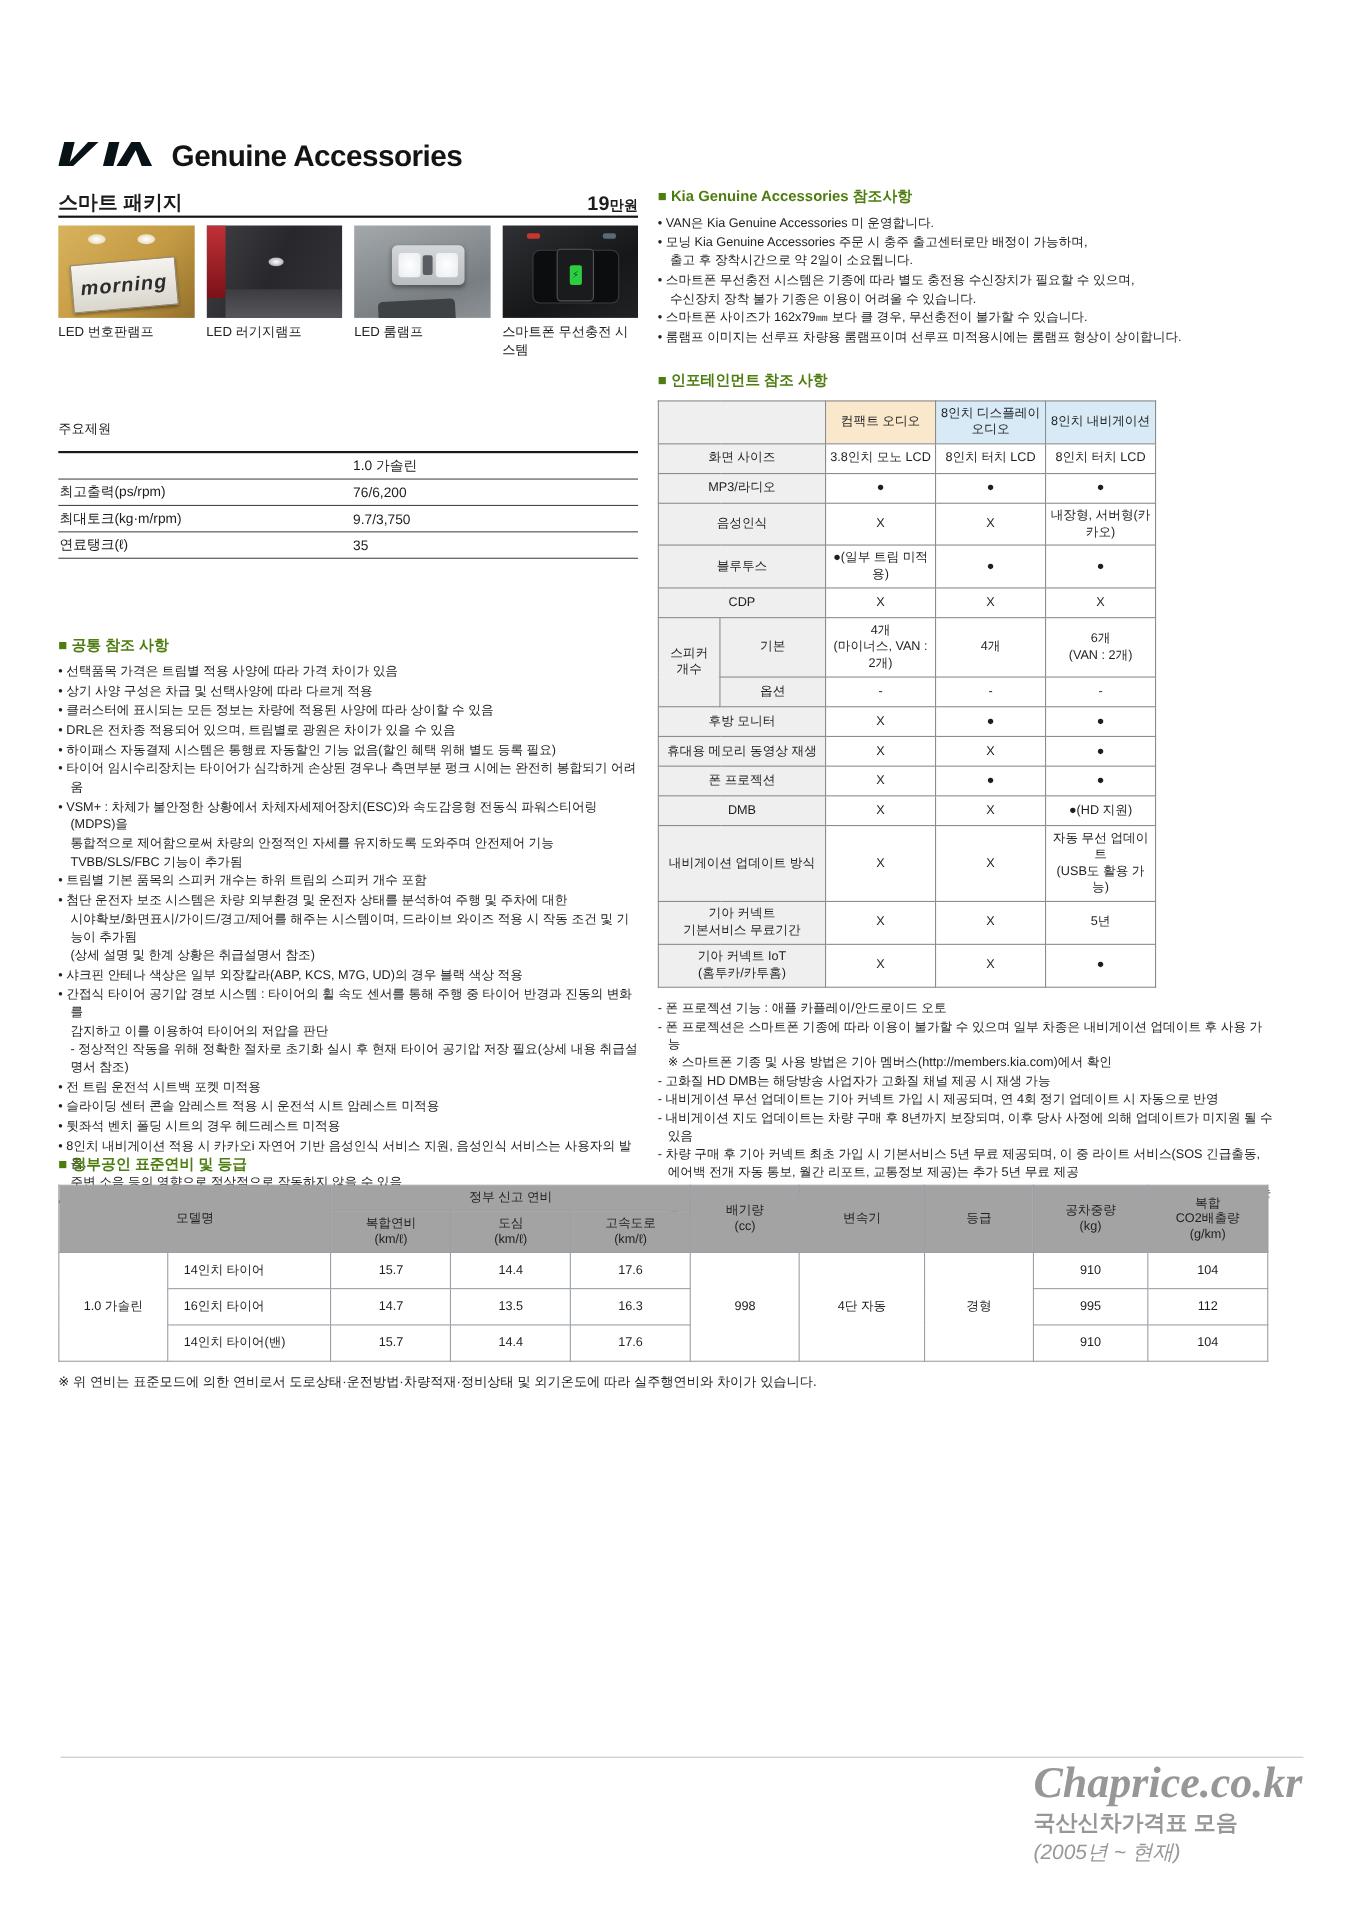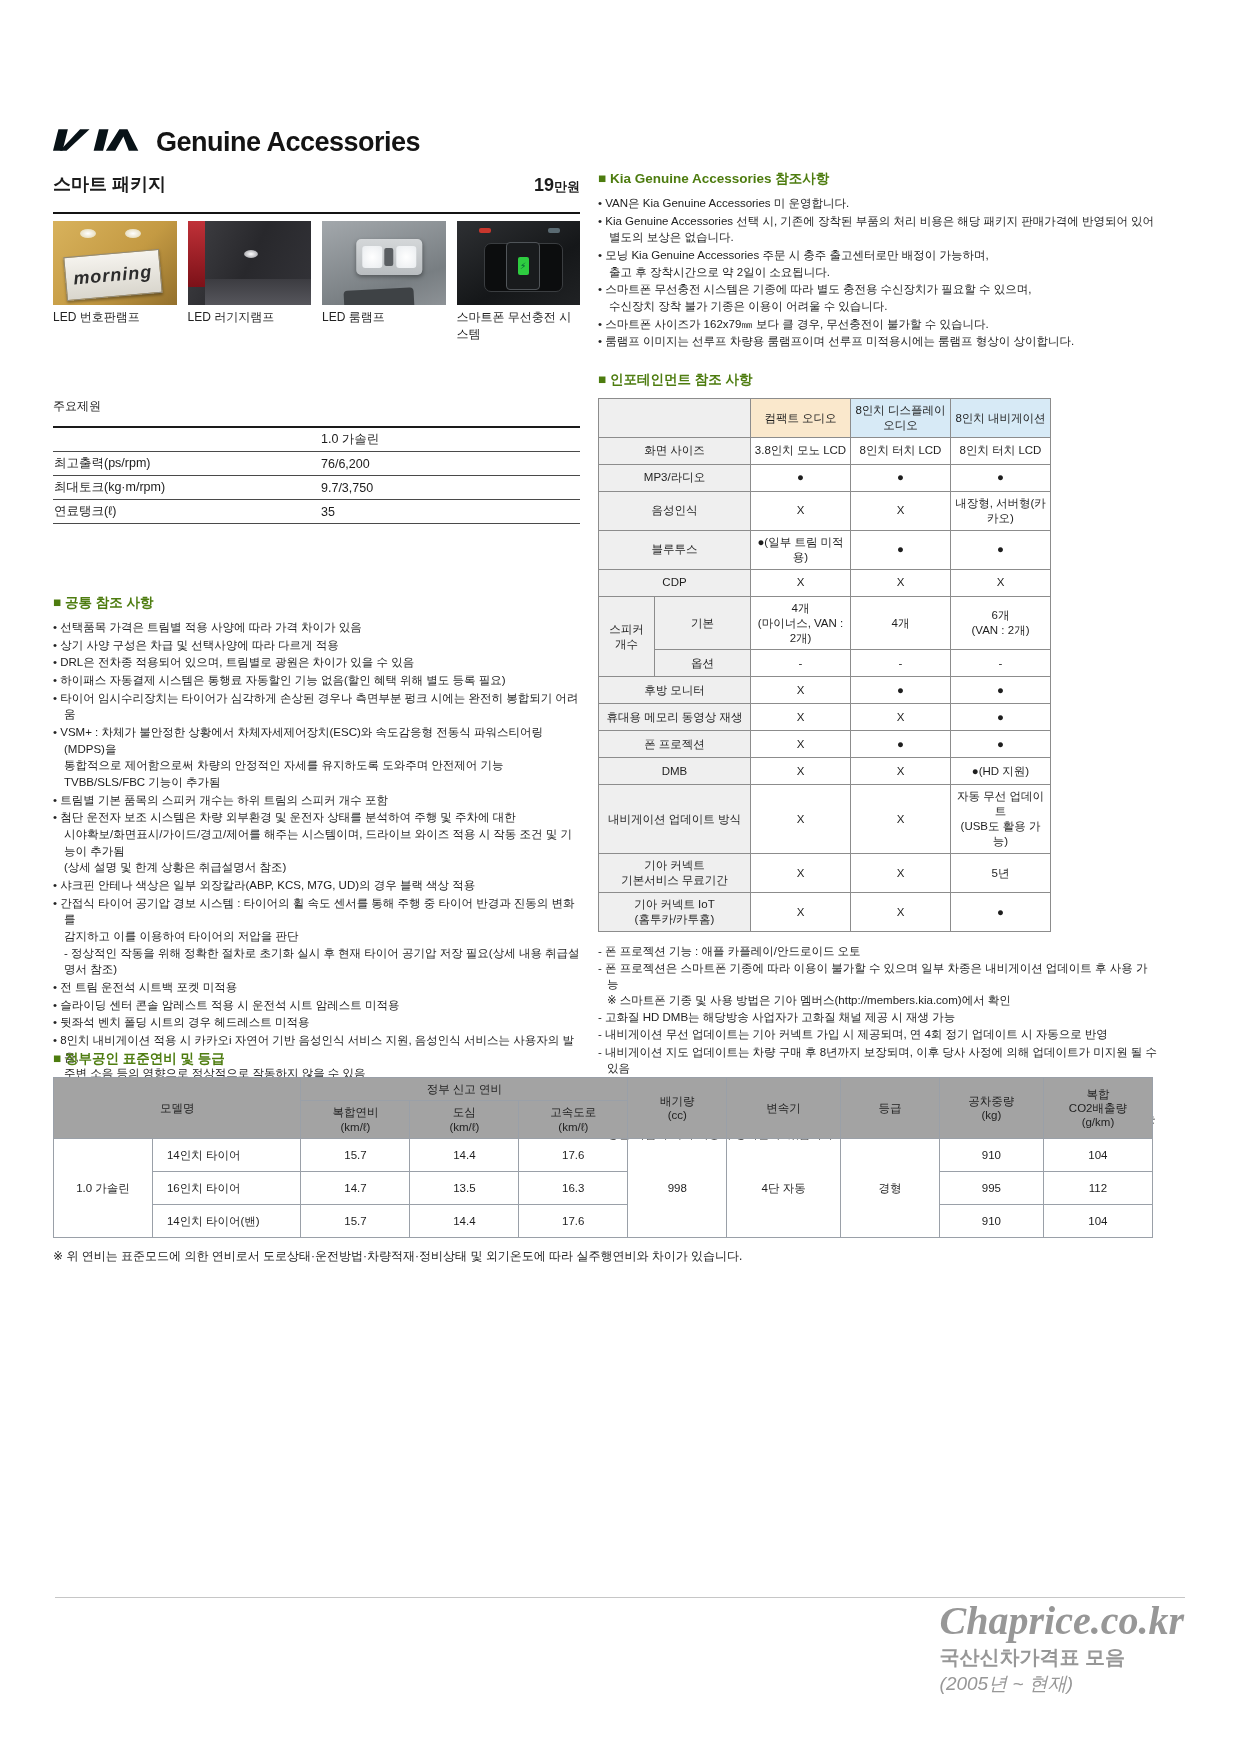--- a/index.html
+++ b/index.html
@@ -5,21 +5,21 @@
   html,body{margin:0;padding:0;background:#fff;}
   body{font-family:"Liberation Sans","DejaVu Sans",sans-serif;color:#1c1c1c;}
   .page{position:relative;width:1240px;height:1754px;background:#fff;margin:0 auto;overflow:hidden;}
 
   
   .brand-row{position:absolute;left:53px;top:126px;display:flex;align-items:center;gap:15px;}
   .brand-title{font-size:27px;font-weight:700;color:#141414;letter-spacing:-0.5px;}
 
   
   .left-col{position:absolute;left:53px;top:172px;width:527px;}
-  .pkg-head{display:flex;justify-content:space-between;align-items:flex-end;border-bottom:2px solid #141414;padding-bottom:16px;}
+  .pkg-head{display:flex;justify-content:space-between;align-items:flex-end;border-bottom:2px solid #141414;padding-bottom:0;}
   .pkg-title{font-size:18px;font-weight:700;}
   .pkg-price{font-size:13px;font-weight:700;}
   .pkg-price .num{font-size:18px;}
   .pkg-imgs{display:grid;grid-template-columns:repeat(4,1fr);gap:11px;margin-top:7px;}
   .pkg-img{height:84px;position:relative;overflow:hidden;}
   .img-plate{background:linear-gradient(135deg,#d8b25c 0%,#c49a43 55%,#93702c 100%);}
   .plate{position:absolute;left:12px;right:16px;top:32px;height:42px;background:linear-gradient(180deg,#f5f3ee,#d9d6cd);border:1px solid #8f8a7c;transform:rotate(-5deg);display:flex;align-items:center;justify-content:center;font-style:italic;font-weight:700;font-size:18px;color:#2c2c2c;letter-spacing:1px;box-shadow:0 2px 3px rgba(0,0,0,.35);}
   .lamp-dot{position:absolute;top:8px;width:16px;height:9px;border-radius:50%;background:radial-gradient(#ffffff,#e8dfc2 70%,transparent);}
   .img-luggage{background:linear-gradient(115deg,#404044 0%,#28282c 50%,#333338 100%);}
   .tail-red{position:absolute;left:0;top:0;bottom:18px;width:17px;background:linear-gradient(180deg,#c03138,#7c1118);}
@@ -161,20 +161,21 @@
           <span>35</span>
         </div>
       </div>
     </div>
 
     <div class="common-notes">
       <div class="sub-title">■ 공통 참조 사항</div>
       <div class="note-list">
         <p>• 선택품목 가격은 트림별 적용 사양에 따라 가격 차이가 있음</p>
         <p>• 상기 사양 구성은 차급 및 선택사양에 따라 다르게 적용</p>
+        <p>• 클러스터에 표시되는 모든 정보는 차량에 적용된 사양에 따라 상이할 수 있음</p>
         <p>• DRL은 전차종 적용되어 있으며, 트림별로 광원은 차이가 있을 수 있음</p>
         <p>• 하이패스 자동결제 시스템은 통행료 자동할인 기능 없음(할인 혜택 위해 별도 등록 필요)</p>
         <p>• 타이어 임시수리장치는 타이어가 심각하게 손상된 경우나 측면부분 펑크 시에는 완전히 봉합되기 어려움</p>
         <p>• VSM+ : 차체가 불안정한 상황에서 차체자세제어장치(ESC)와 속도감응형 전동식 파워스티어링(MDPS)을
 통합적으로 제어함으로써 차량의 안정적인 자세를 유지하도록 도와주며 안전제어 기능
 TVBB/SLS/FBC 기능이 추가됨</p>
         <p>• 트림별 기본 품목의 스피커 개수는 하위 트림의 스피커 개수 포함</p>
         <p>• 첨단 운전자 보조 시스템은 차량 외부환경 및 운전자 상태를 분석하여 주행 및 주차에 대한
 시야확보/화면표시/가이드/경고/제어를 해주는 시스템이며, 드라이브 와이즈 적용 시 작동 조건 및 기능이 추가됨
 (상세 설명 및 한계 상황은 취급설명서 참조)</p>
@@ -191,22 +192,20 @@
       </div>
     </div>
   </div>
 
   <div class="right-col">
 
     <div>
       <div class="sub-title">■ Kia Genuine Accessories 참조사항</div>
       <div class="note-list">
         <p>• VAN은 Kia Genuine Accessories 미 운영합니다.</p>
-        <p>• Kia Genuine Accessories 선택 시, 기존에 장착된 부품의 처리 비용은 해당 패키지 판매가격에 반영되어 있어
-별도의 보상은 없습니다.</p>
         <p>• 모닝 Kia Genuine Accessories 주문 시 충주 출고센터로만 배정이 가능하며,
 출고 후 장착시간으로 약 2일이 소요됩니다.</p>
         <p>• 스마트폰 무선충전 시스템은 기종에 따라 별도 충전용 수신장치가 필요할 수 있으며,
 수신장치 장착 불가 기종은 이용이 어려울 수 있습니다.</p>
         <p>• 스마트폰 사이즈가 162x79㎜ 보다 클 경우, 무선충전이 불가할 수 있습니다.</p>
         <p>• 룸램프 이미지는 선루프 차량용 룸램프이며 선루프 미적용시에는 룸램프 형상이 상이합니다.</p>
       </div>
     </div>
 
     <div class="it-block">

